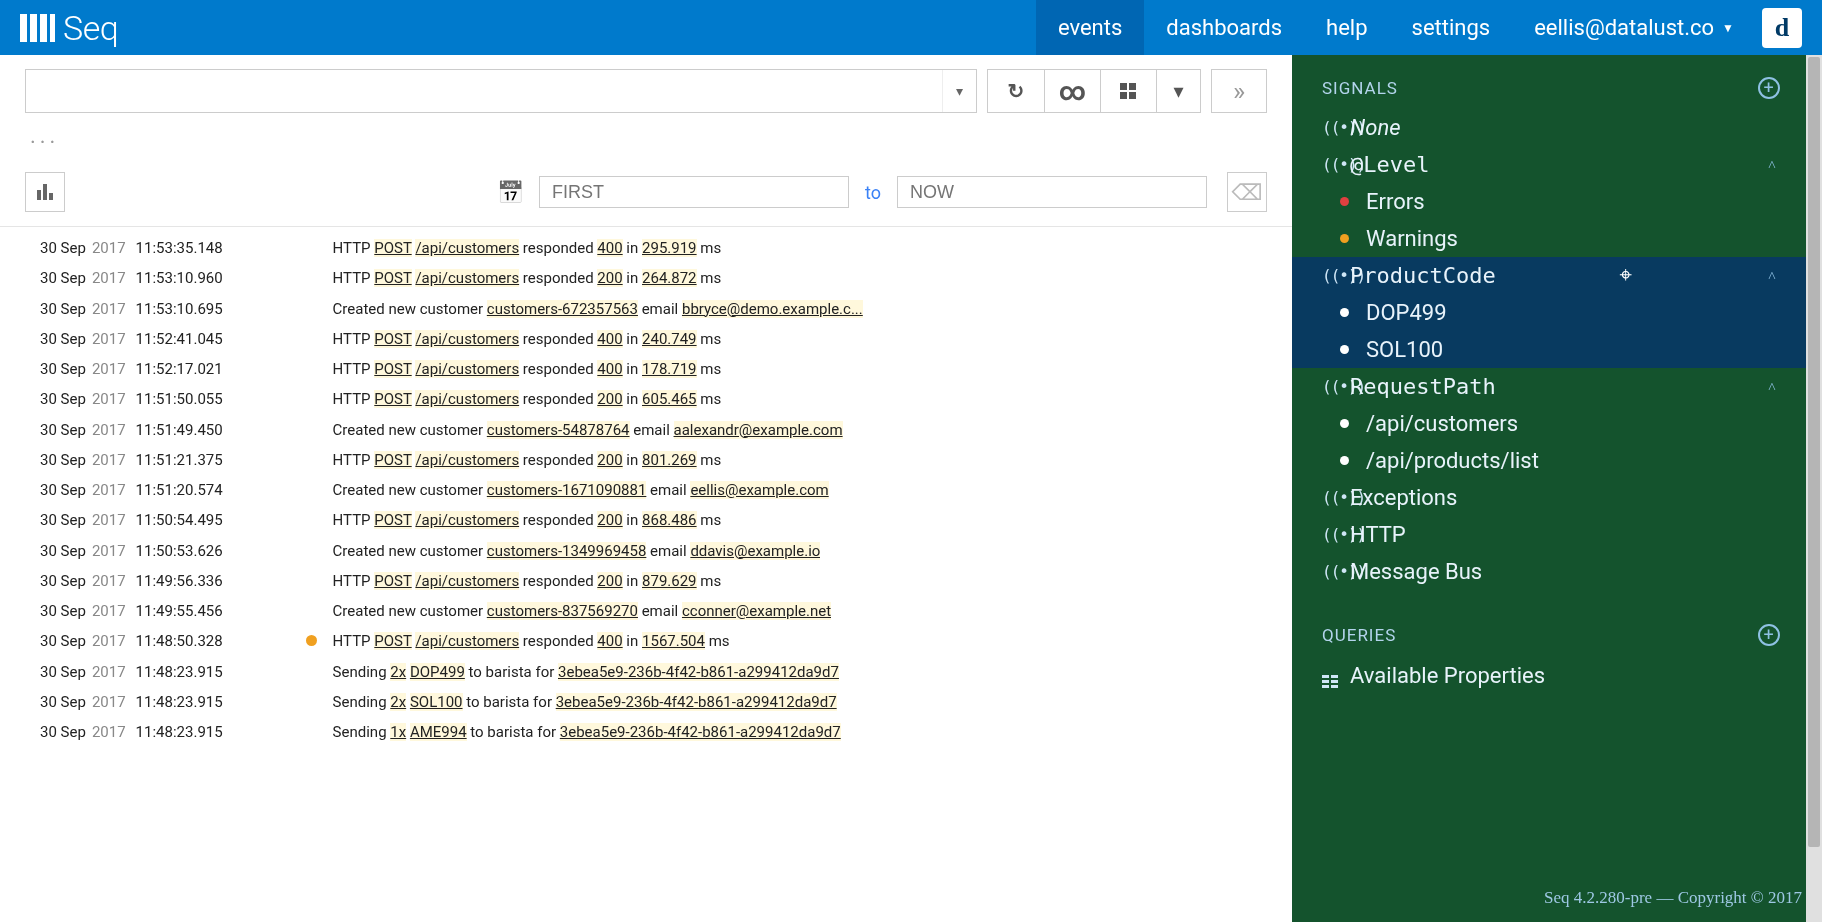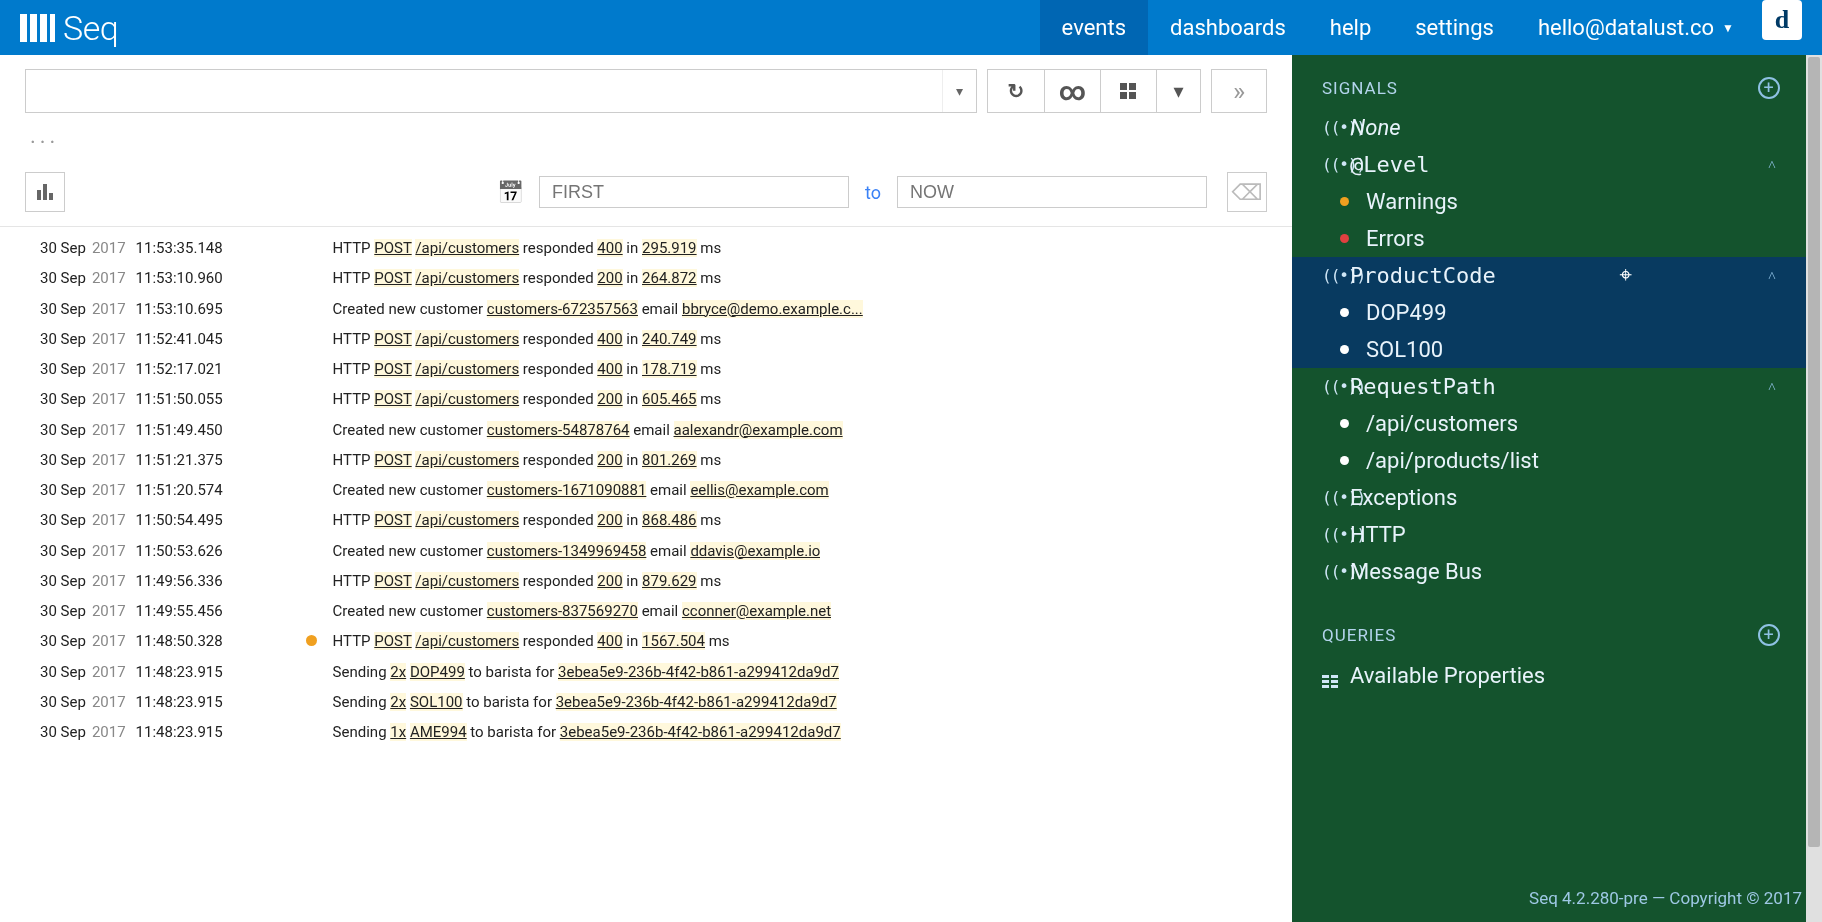--- a/index.html
+++ b/index.html
@@ -12,20 +12,21 @@
   overflow: hidden;
   background: #f9f9f9;
   position: relative;
 }
 
 
 .header {
   background: #007acc;
   height: 55px;
   display: flex;
+  align-items: center;
   padding: 0 20px;
 }
 .logo {
   display: flex;
   align-items: center;
   color: #fff;
 }
 .logo-bars { display: flex; gap: 3px; margin-right: 8px; }
 .logo-bars span { width: 7px; height: 28px; background: #fff; display: block; }
 .logo-bars span:nth-child(4) { width: 5px; }
@@ -203,20 +204,21 @@
   position: absolute; right: 190px; top: 5px;
   font-size: 22px; color: #fff; pointer-events: none;
 }
 
 .footer {
   position: absolute; bottom: 6px; left: 0; right: 20px;
   text-align: right;
   color: #9ec8e4;
   font-size: 17px;
   padding: 8px 0;
+  font-family: Liberation Serif, serif;
 }
 
 .broadcast { display: inline-flex; }
 .broadcast::before { content: "((•))"; font-family: monospace; font-size: 16px; color: #cfe6f6; letter-spacing: -1px; }
 
 .grid-icon { display: inline-flex; flex-wrap: wrap; width: 18px; gap: 2px; }
 .grid-icon span { width: 7px; height: 3px; background: #cfe6f6; display: block; }
 
 .double-right::before { content: "»"; font-size: 26px; color: #999; }
 .refresh-ic::before { content: "↻"; font-weight: bold; }
@@ -245,21 +247,21 @@
     <div class="logo-text">Seq</div>
   </div>
   <div class="nav-spacer"></div>
   <div class="nav-items">
     <div class="nav-item active">events</div>
     <div class="nav-item">dashboards</div>
     <div class="nav-item">help</div>
     <div class="nav-item">settings</div>
   </div>
   <div class="user-menu">
-    <span>hello@datalust.co</span>
+    <span>eellis@datalust.co</span>
     <span class="caret-down">▼</span>
   </div>
   <div class="avatar">
     <span class="avatar-inner">d</span>
   </div>
 </div>
 
 <div class="main">
   <div class="content">
 
@@ -411,29 +413,29 @@
     </div>
 
     <div id="signal-groups">
         <div class="signal-row group">
           <span class="row-icon broadcast"></span>
           <span class="label">@Level</span>
           <span class="chev">˄</span>
         </div>
         <div class="signal-row child">
           <span class="row-icon dot">
-            <span class="dot-s warn"></span>
-          </span>
-          <span class="label">Warnings</span>
+            <span class="dot-s err"></span>
+          </span>
+          <span class="label">Errors</span>
         </div>
         <div class="signal-row child">
           <span class="row-icon dot">
-            <span class="dot-s err"></span>
-          </span>
-          <span class="label">Errors</span>
+            <span class="dot-s warn"></span>
+          </span>
+          <span class="label">Warnings</span>
         </div>
         <div class="signal-row group selected">
           <span class="row-icon broadcast"></span>
           <span class="label">ProductCode</span>
           <span class="chev">˄</span>
           <span class="cursor-glyph">⌖</span>
         </div>
         <div class="signal-row child selected">
           <span class="row-icon dot">
             <span class="dot-s "></span>

